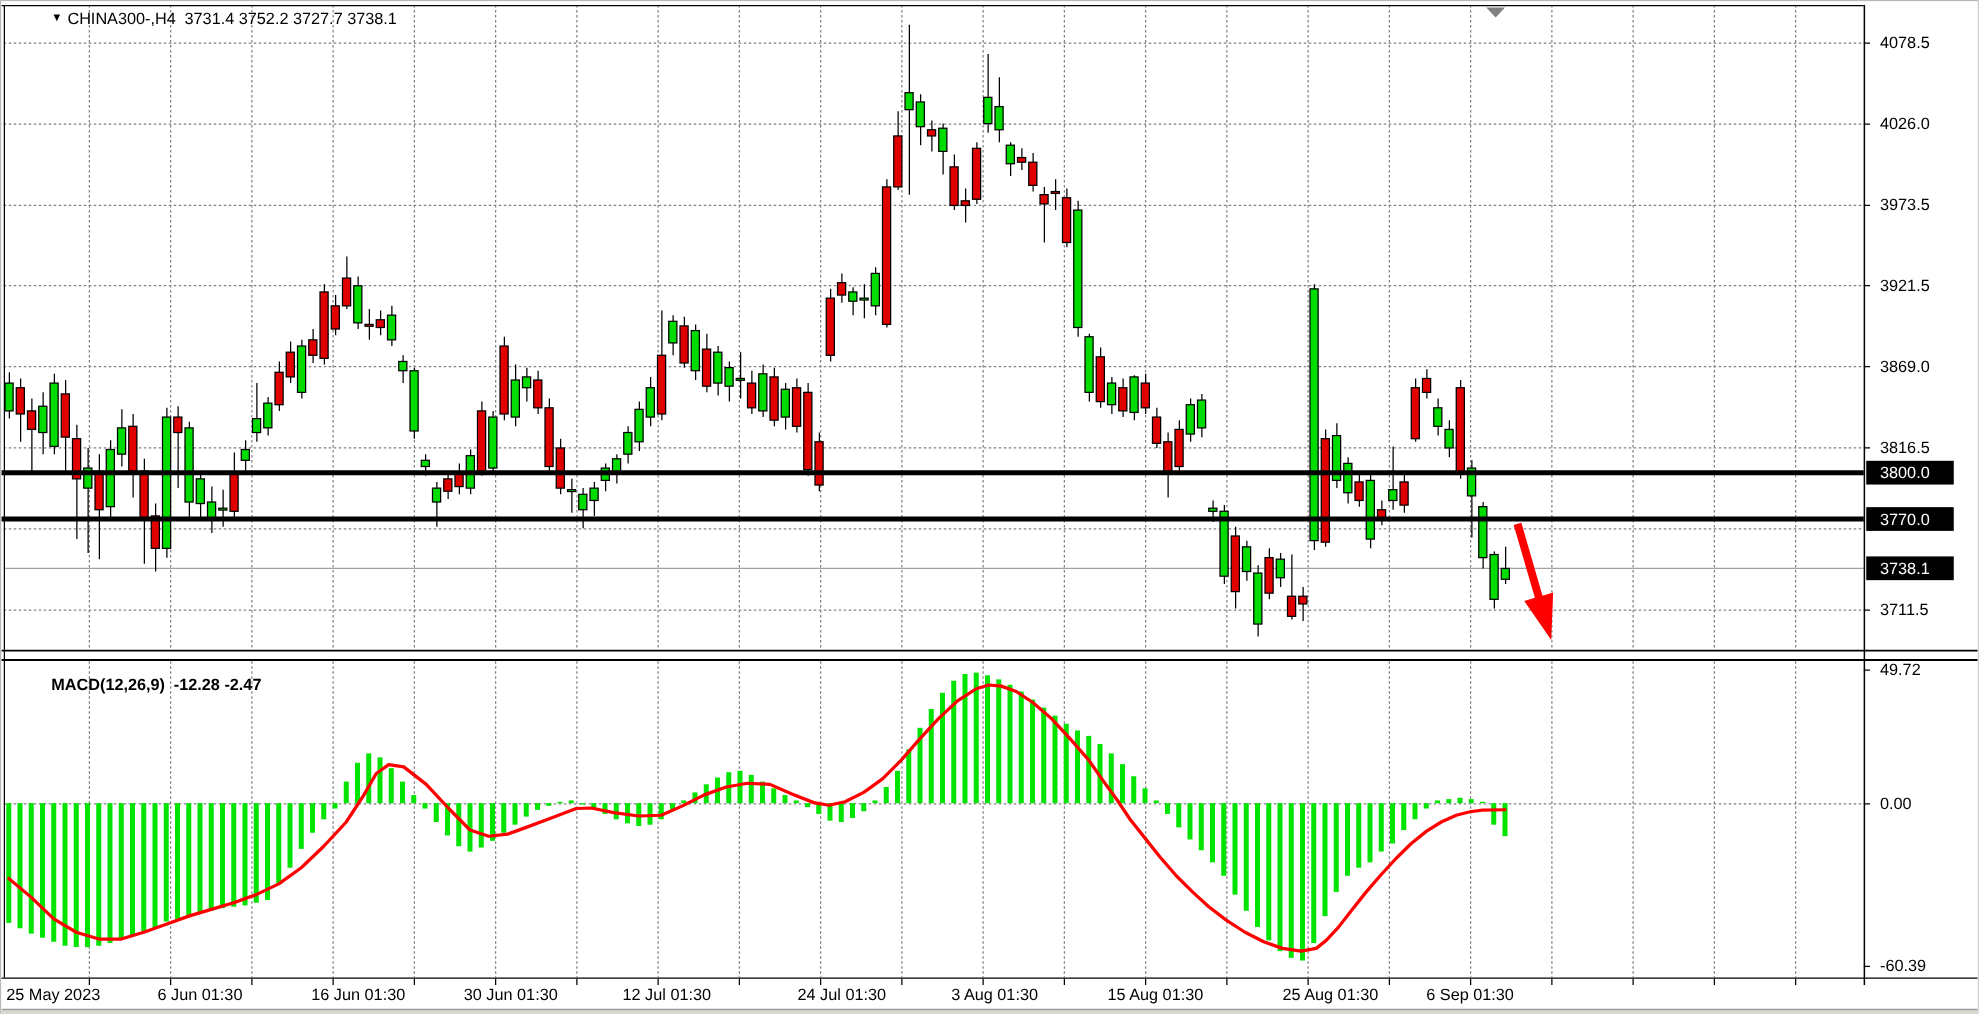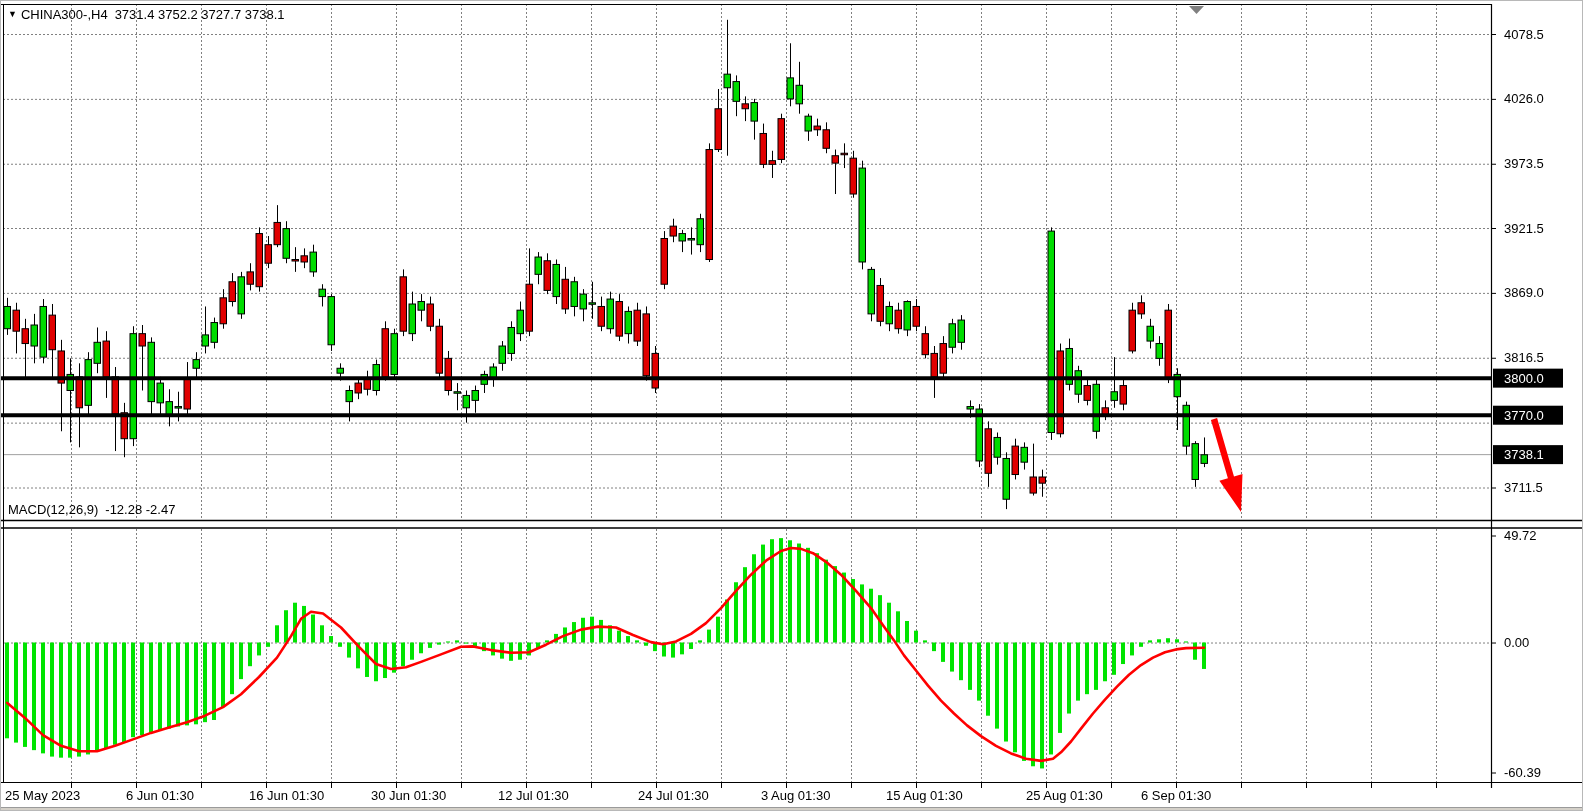--- a/index.html
+++ b/index.html
@@ -12,24 +12,25 @@
     border:1px solid #b8b8b8;
     box-sizing:border-box;
   }
   #chart-svg{position:absolute;left:0;top:0;}
   .overlay-label{
     position:absolute;
     font-size:13px;
     color:#000;
     white-space:nowrap;
     letter-spacing:0px;
+    margin-left:33px;
   }
   #symbol-label{left:7px;top:6px;}
   #symbol-label .tri{font-size:9px;vertical-align:2px;margin-right:4px;cursor:pointer;}
-  #macd-label{left:7px;top:501px;}
+  #macd-label{left:7px;top:539px;font-weight:bold;}
   .sp{margin-left:7px;}
 </style>
 </head>
 <body>
 
 <div id="window">
   <svg id="chart-svg" width="1583" height="811">
       <rect x="0" y="0" width="1583" height="811" fill="#ffffff"></rect>
       <g stroke="#808080" stroke-width="1" stroke-dasharray="2 2">
         <line x1="70.5" y1="3" x2="70.5" y2="518"></line>

